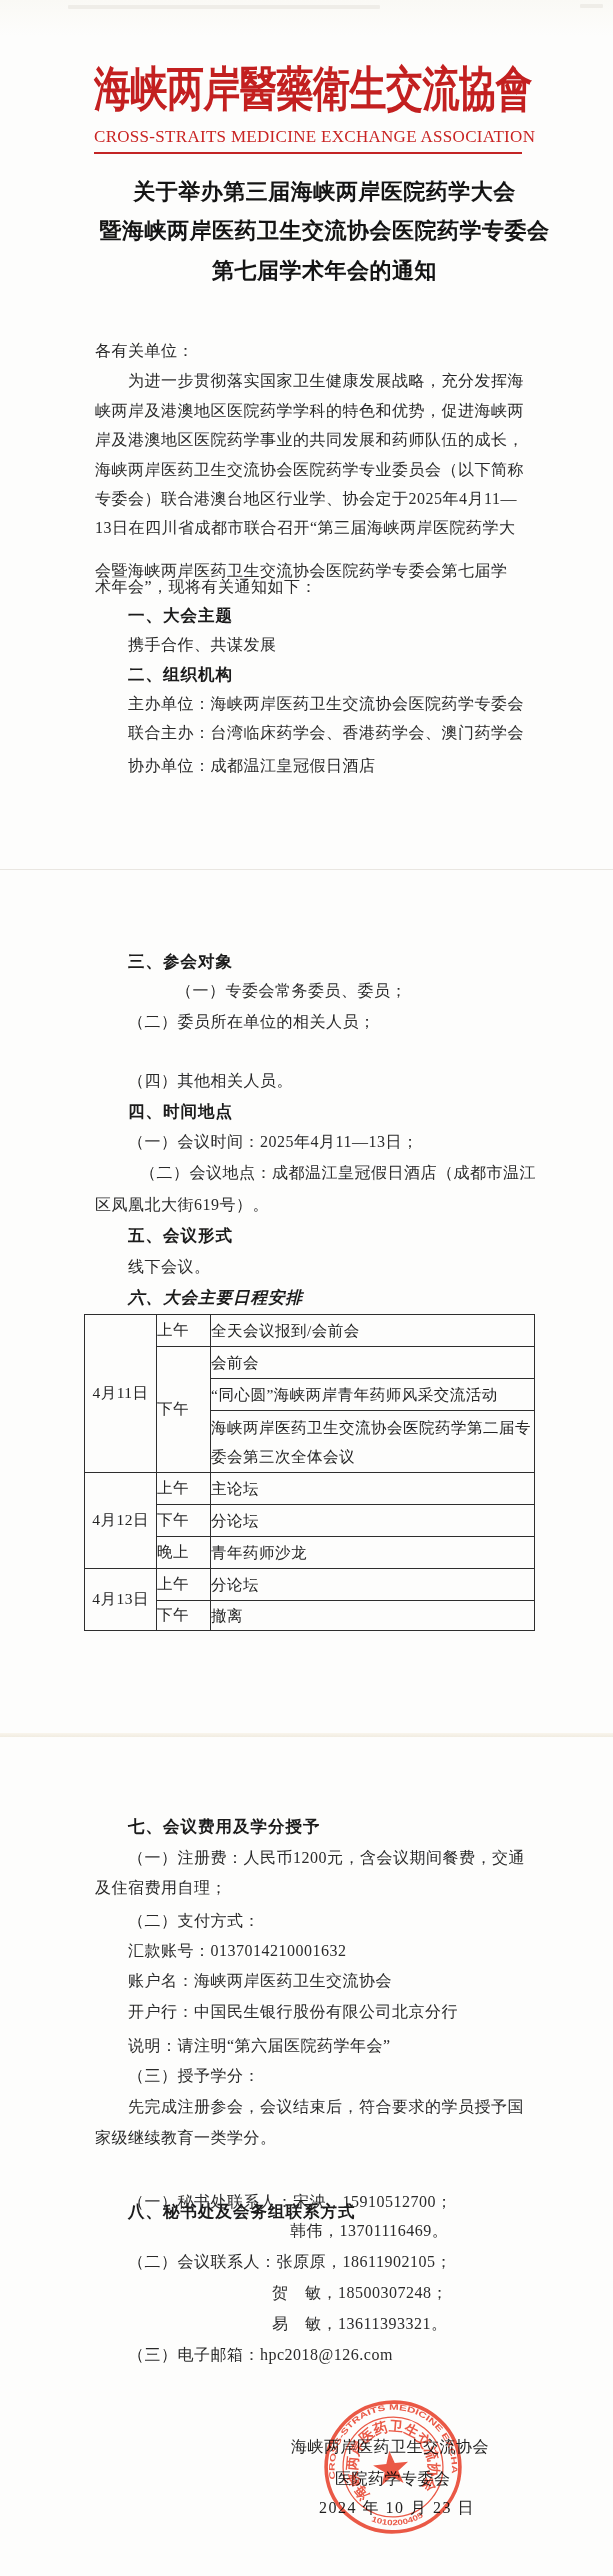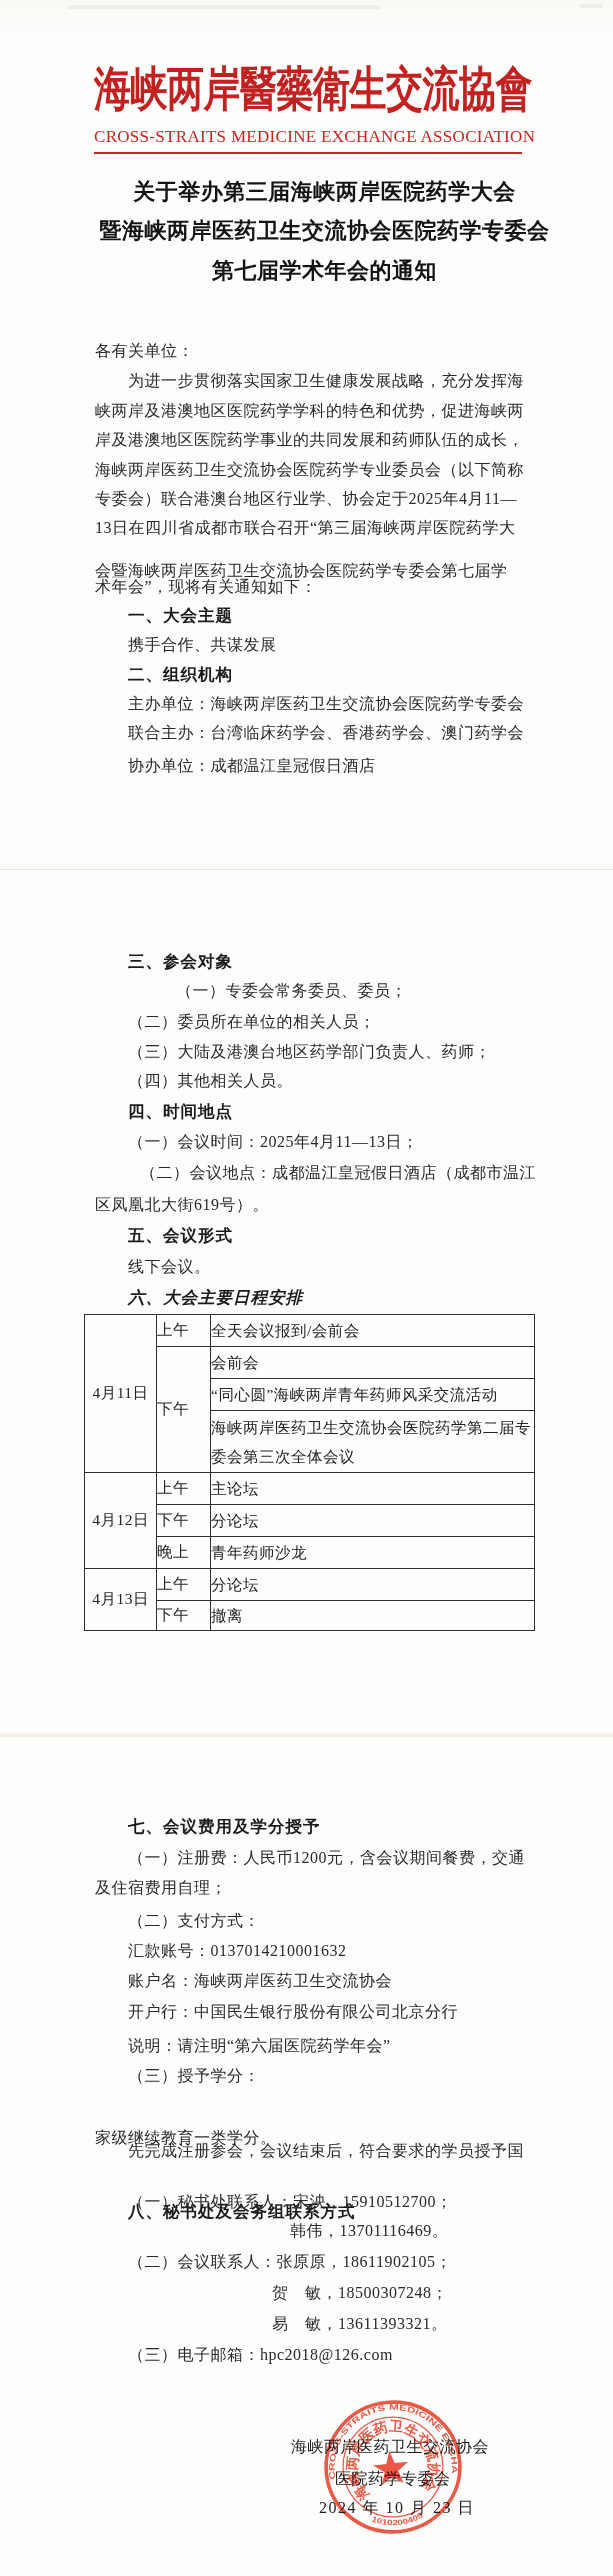--- a/index.html
+++ b/index.html
@@ -89,21 +89,20 @@
   <div class="ln hd" style="top:666px;left:128px;">二、组织机构</div>
   <div class="ln" style="top:724px;left:128px;">联合主办：台湾临床药学会、香港药学会、澳门药学会</div>
   <div class="ln" style="top:695px;left:128px;">主办单位：海峡两岸医药卫生交流协会医院药学专委会</div>
   <div class="ln" style="top:757px;left:128px;">协办单位：成都温江皇冠假日酒店</div>
 
   <div class="seam1" style="top:869px;"></div>
 
   <div class="ln hd" style="top:953px;left:128px;">三、参会对象</div>
   <div class="ln" style="top:982px;left:128px;margin-left:48px;">（一）专委会常务委员、委员；</div>
   <div class="ln" style="top:1013px;left:128px;">（二）委员所在单位的相关人员；</div>
-  <div class="ln" style="top:1043px;left:128px;">（三）大陆及港澳台地区药学部门负责人、药师；</div>
   <div class="ln" style="top:1072px;left:128px;">（四）其他相关人员。</div>
 
   <div class="ln hd" style="top:1103px;left:128px;">四、时间地点</div>
   <div class="ln" style="top:1133px;left:128px;">（一）会议时间：2025年4月11—13日；</div>
   <div class="ln" style="top:1164px;left:140px;">（二）会议地点：成都温江皇冠假日酒店（成都市温江</div>
   <div class="ln" style="top:1196px;left:95px;">区凤凰北大街619号）。</div>
 
   <div class="ln hd" style="top:1227px;left:128px;">五、会议形式</div>
   <div class="ln" style="top:1258px;left:128px;">线下会议。</div>
 
@@ -155,21 +154,21 @@
 
   <div class="ln hd" style="top:1818px;left:128px;">七、会议费用及学分授予</div>
   <div class="ln" style="top:1849px;left:128px;">（一）注册费：人民币1200元，含会议期间餐费，交通</div>
   <div class="ln" style="top:1879px;left:95px;">及住宿费用自理；</div>
   <div class="ln" style="top:1912px;left:128px;">（二）支付方式：</div>
   <div class="ln" style="top:1942px;left:128px;">汇款账号：0137014210001632</div>
   <div class="ln" style="top:1972px;left:128px;">账户名：海峡两岸医药卫生交流协会</div>
   <div class="ln" style="top:2003px;left:128px;">开户行：中国民生银行股份有限公司北京分行</div>
   <div class="ln" style="top:2037px;left:128px;">说明：请注明“第六届医院药学年会”</div>
   <div class="ln" style="top:2067px;left:128px;">（三）授予学分：</div>
-  <div class="ln" style="top:2098px;left:128px;margin-top:44px;">先完成注册参会，会议结束后，符合要求的学员授予国</div>
+  <div class="ln" style="top:2098px;left:128px;">先完成注册参会，会议结束后，符合要求的学员授予国</div>
   <div class="ln" style="top:2129px;left:95px;">家级继续教育一类学分。</div>
 
   <div class="ln hd" style="top:2160px;left:128px;margin-top:43px;">八、秘书处及会务组联系方式</div>
   <div class="ln" style="top:2193px;left:128px;">（一）秘书处联系人：宋泱，15910512700；</div>
   <div class="ln" style="top:2222px;left:290px;">韩伟，13701116469。</div>
   <div class="ln" style="top:2253px;left:128px;">（二）会议联系人：张原原，18611902105；</div>
   <div class="ln" style="top:2284px;left:272px;">贺　敏，18500307248；</div>
   <div class="ln" style="top:2315px;left:272px;">易　敏，13611393321。</div>
   <div class="ln" style="top:2346px;left:128px;">（三）电子邮箱：hpc2018@126.com</div>
 

